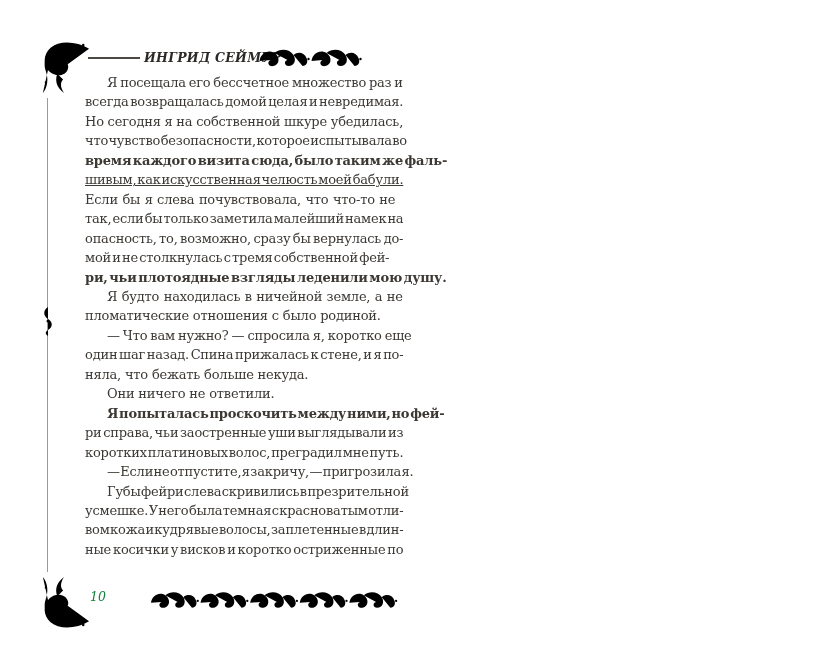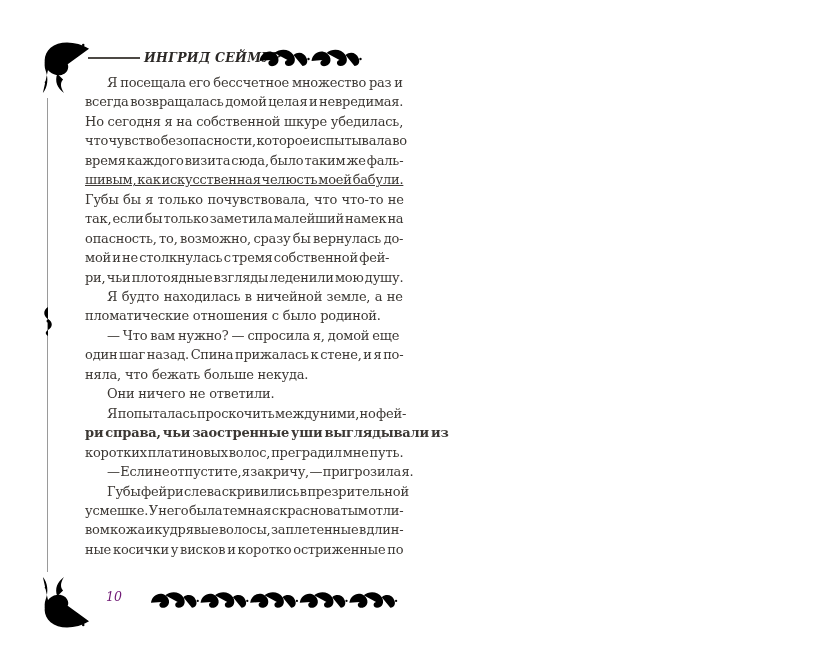--- a/index.html
+++ b/index.html
@@ -24,21 +24,21 @@
   .head-rule{position:absolute;left:88px;top:57px;width:52px;height:1.5px;background:#4c4844;}
   .head-title{
     position:absolute;top:50px;font-style:italic;font-weight:bold;font-size:12.5px;
     letter-spacing:.3px;color:#2b2826;white-space:nowrap;
   }
   .head-title.l{left:144px;}
   .band{height:24px;}
   .band.head-l{left:258px;top:46px;width:105px;}
   .band.foot-l{left:150px;top:588px;width:248px;}
 
-  .folio{position:absolute;top:589px;font-style:italic;font-size:12.5px;color:#701a75;margin-left:16px;}
+  .folio{position:absolute;top:589px;font-style:italic;font-size:12.5px;color:#15803d;}
   .folio.l{left:90px;}
 
   .body{position:absolute;top:73px;height:506px;}
   .body.l{left:85px;width:313px;}
   .line{
     height:19.46px;line-height:19.46px;font-size:13px;letter-spacing:-0.2px;
     white-space:nowrap;overflow:visible;
   }
 </style>
 </head>
@@ -84,35 +84,35 @@
     <svg class="orn band head-l" viewBox="0 0 104 24">
       <use href="#scroll-unit"></use>
         <use href="#scroll-unit" x="52"></use>
     </svg>
 
     <div class="body l" id="body-left">
         <div class="line"><span style="padding-left: 22px; word-spacing: -1.05729px;">Я посещала его бессчетное множество раз и</span></div>
         <div class="line"><span style="word-spacing: -2.39688px;">всегда возвращалась домой целая и невредимая.</span></div>
         <div class="line"><span style="word-spacing: -0.0989583px;">Но сегодня я на собственной шкуре убедилась,</span></div>
         <div class="line"><span style="word-spacing: -3.5px;">что чувство безопасности, которое испытывала во</span></div>
-        <div class="line"><span style="word-spacing: -2.83259px;">время каждого визита сюда, было таким же фаль-</span></div>
+        <div class="line"><span style="word-spacing: -2.83259px; font-weight: bold;">время каждого визита сюда, было таким же фаль-</span></div>
         <div class="line"><span style="word-spacing: -3.1125px; text-decoration: underline;">шивым, как искусственная челюсть моей бабули.</span></div>
-        <div class="line"><span style="word-spacing: 0.551339px;">Губы бы я только почувствовала, что что-то не</span></div>
+        <div class="line"><span style="word-spacing: 0.551339px;">Если бы я слева почувствовала, что что-то не</span></div>
         <div class="line"><span style="word-spacing: -2.86384px;">так, если бы только заметила малейший намек на</span></div>
         <div class="line"><span style="word-spacing: -1.54167px;">опасность, то, возможно, сразу бы вернулась до-</span></div>
         <div class="line"><span style="word-spacing: -2.65402px;">мой и не столкнулась с тремя собственной фей-</span></div>
-        <div class="line"><span style="word-spacing: -2.71354px;">ри, чьи плотоядные взгляды леденили мою душу.</span></div>
+        <div class="line"><span style="word-spacing: -2.71354px; font-weight: bold;">ри, чьи плотоядные взгляды леденили мою душу.</span></div>
         <div class="line"><span style="padding-left: 22px; word-spacing: 0.5px;">Я будто находилась в ничейной земле, а не</span></div>
         <div class="line"><span>пломатические отношения с было родиной.</span></div>
-        <div class="line"><span style="padding-left: 22px; word-spacing: -0.892578px;">— Что вам нужно? — спросила я, домой еще</span></div>
+        <div class="line"><span style="padding-left: 22px; word-spacing: -0.892578px;">— Что вам нужно? — спросила я, коротко еще</span></div>
         <div class="line"><span style="word-spacing: -2.25694px;">один шаг назад. Спина прижалась к стене, и я по-</span></div>
         <div class="line"><span>няла, что бежать больше некуда.</span></div>
         <div class="line"><span style="padding-left: 22px;">Они ничего не ответили.</span></div>
-        <div class="line"><span style="padding-left: 22px; word-spacing: -3.5px;">Я попыталась проскочить между ними, но фей-</span></div>
-        <div class="line"><span style="word-spacing: -2.32812px; font-weight: bold;">ри справа, чьи заостренные уши выглядывали из</span></div>
+        <div class="line"><span style="padding-left: 22px; word-spacing: -3.5px; font-weight: bold;">Я попыталась проскочить между ними, но фей-</span></div>
+        <div class="line"><span style="word-spacing: -2.32812px;">ри справа, чьи заостренные уши выглядывали из</span></div>
         <div class="line"><span style="word-spacing: -2.975px;">коротких платиновых волос, преградил мне путь.</span></div>
         <div class="line"><span style="padding-left: 22px; word-spacing: -3.5px;">— Если не отпустите, я закричу, — пригрозила я.</span></div>
         <div class="line"><span style="padding-left: 22px; word-spacing: -3.5px;">Губы фейри слева скривились в презрительной</span></div>
         <div class="line"><span style="word-spacing: -3.47098px;">усмешке. У него была темная с красноватым отли-</span></div>
         <div class="line"><span style="word-spacing: -3.46875px;">вом кожа и кудрявые волосы, заплетенные в длин-</span></div>
         <div class="line"><span style="word-spacing: -2.06696px;">ные косички у висков и коротко остриженные по</span></div>
       </div>
 
     <svg class="orn corner bl" viewBox="0 0 52 58">
         <use href="#corner-flourish"></use>

